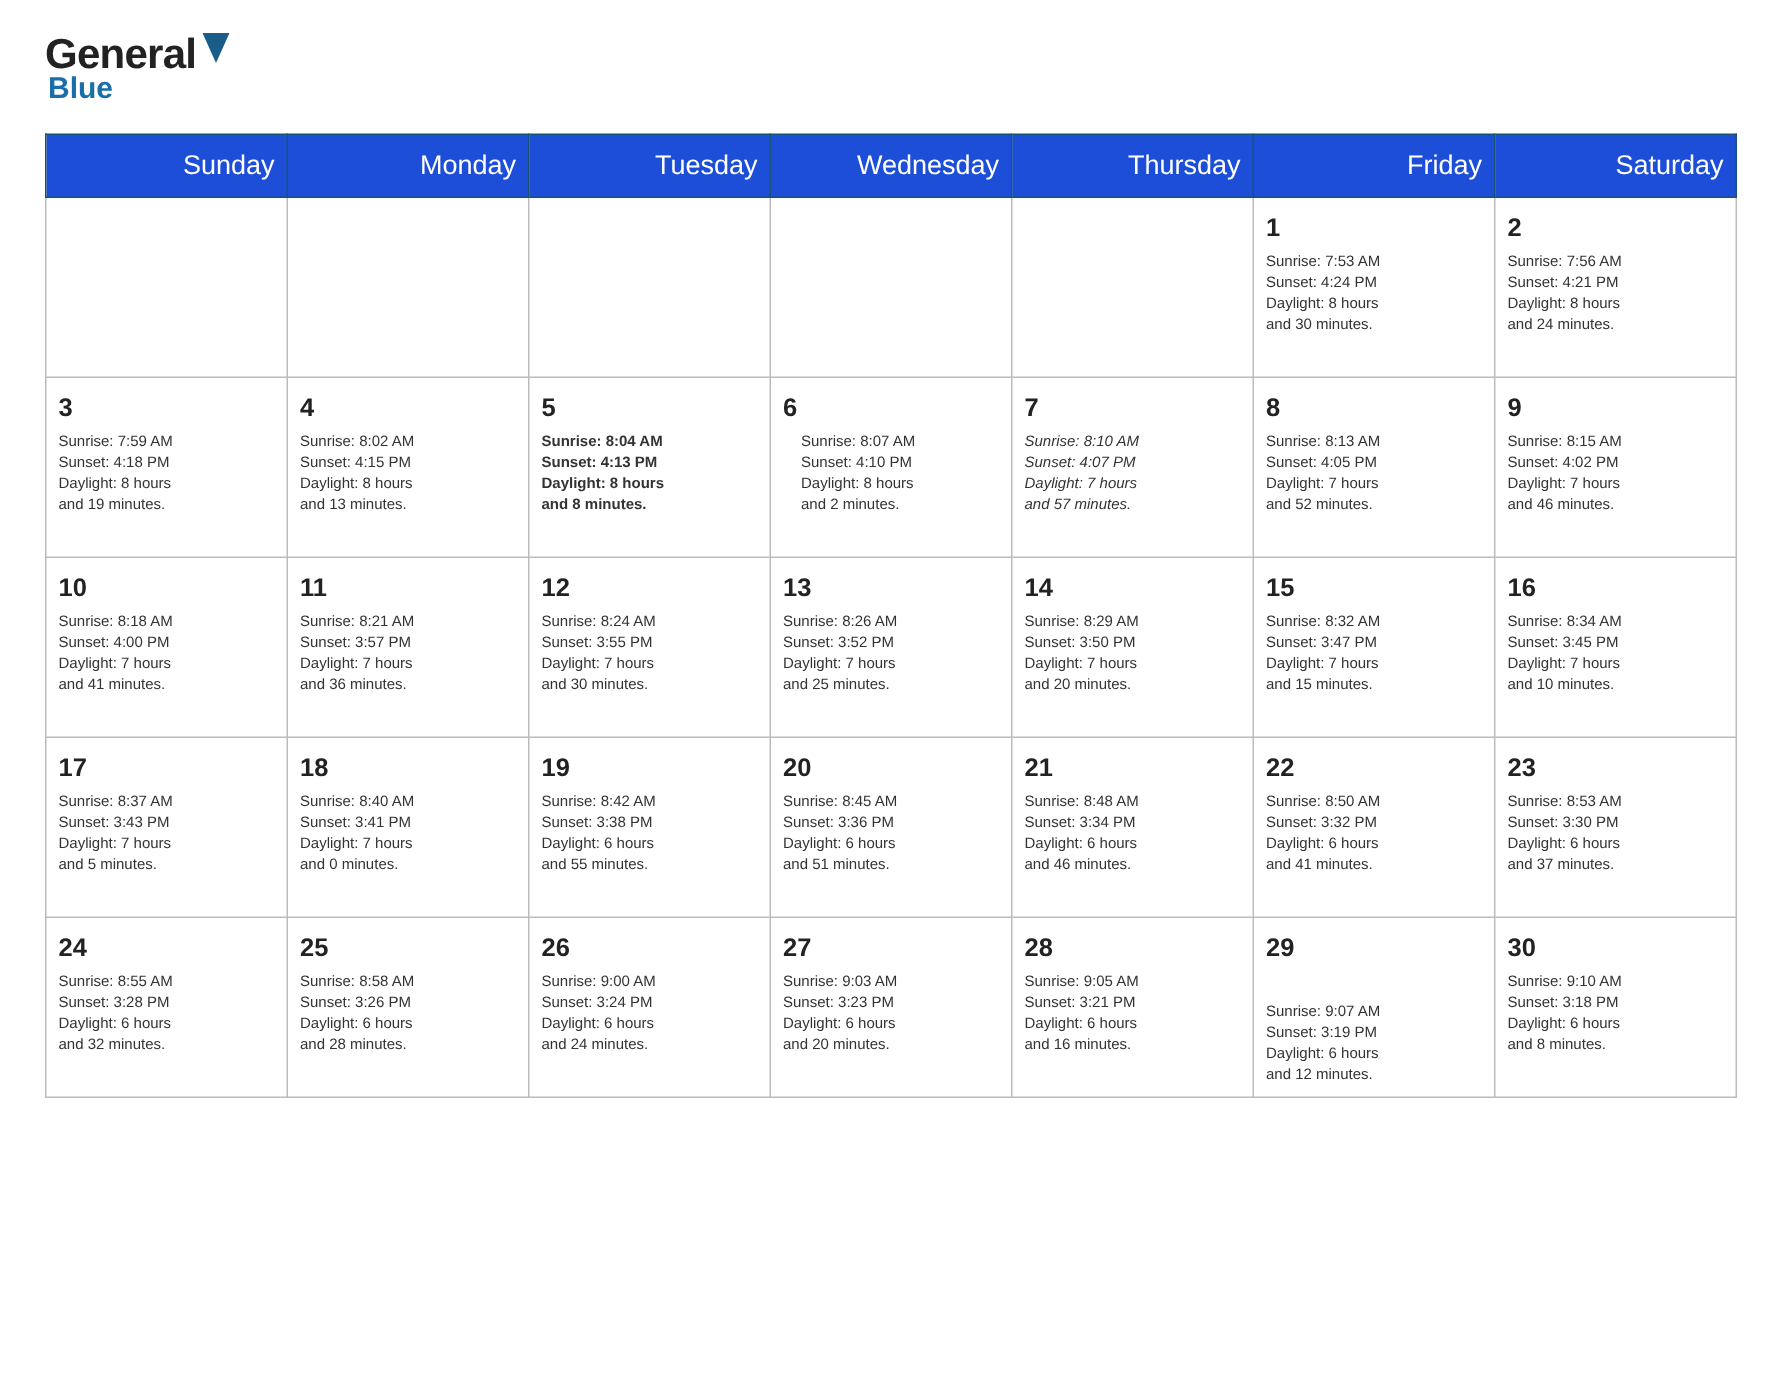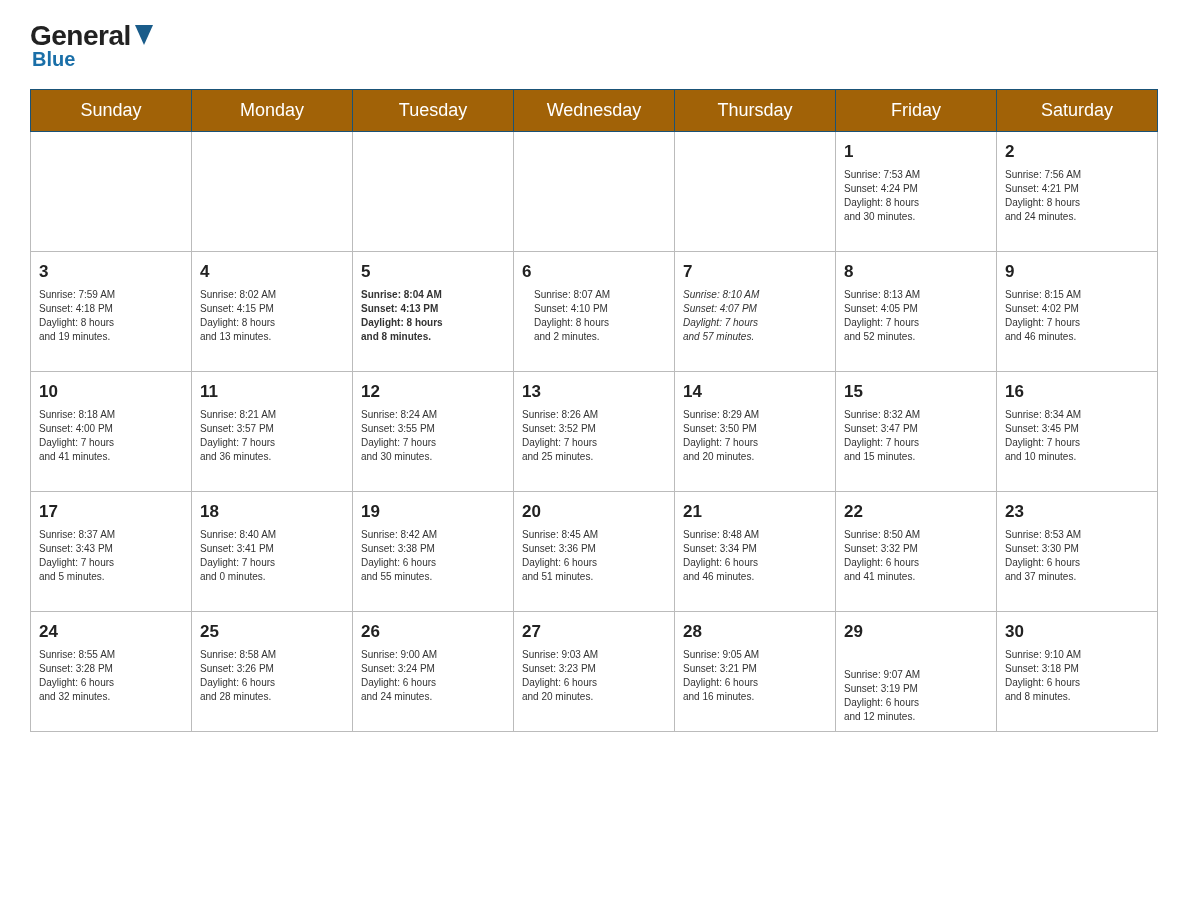--- a/index.html
+++ b/index.html
@@ -36,26 +36,26 @@
       font-size: 22px;
       color: #444;
       margin-top: 4px;
     }
     .calendar {
       width: 100%;
       border-collapse: collapse;
       border: 1px solid #aaa;
     }
     .calendar th {
-      background: #a16207;
+      background: #1d4ed8;
       color: #fff;
       font-size: 18px;
       font-weight: normal;
       padding: 10px 8px;
-      text-align: center;
+      text-align: right;
       border: 1px solid #1a5276;
     }
     .calendar td {
       vertical-align: top;
       padding: 8px 8px 6px 8px;
       border: 1px solid #bbb;
       width: 14.28%;
       min-height: 110px;
       height: 120px;
       font-size: 13px;
@@ -68,21 +68,21 @@
       color: #222;
       margin-bottom: 4px;
       display: block;
     }
     .day-info {
       font-size: 10px;
       color: #333;
     }
     .logo-row {
       display: flex;
-      align-items: center;
+      align-items: flex-start;
       gap: 0;
     }
   </style>
 </head>
 <body>
 
 <div class="header">
   <div class="logo">
     <div class="logo-row">
       <span class="logo-general" style="font-size:28px;font-weight:bold;color:#222;font-family:Arial,sans-serif;letter-spacing:-0.5px;">General</span>

